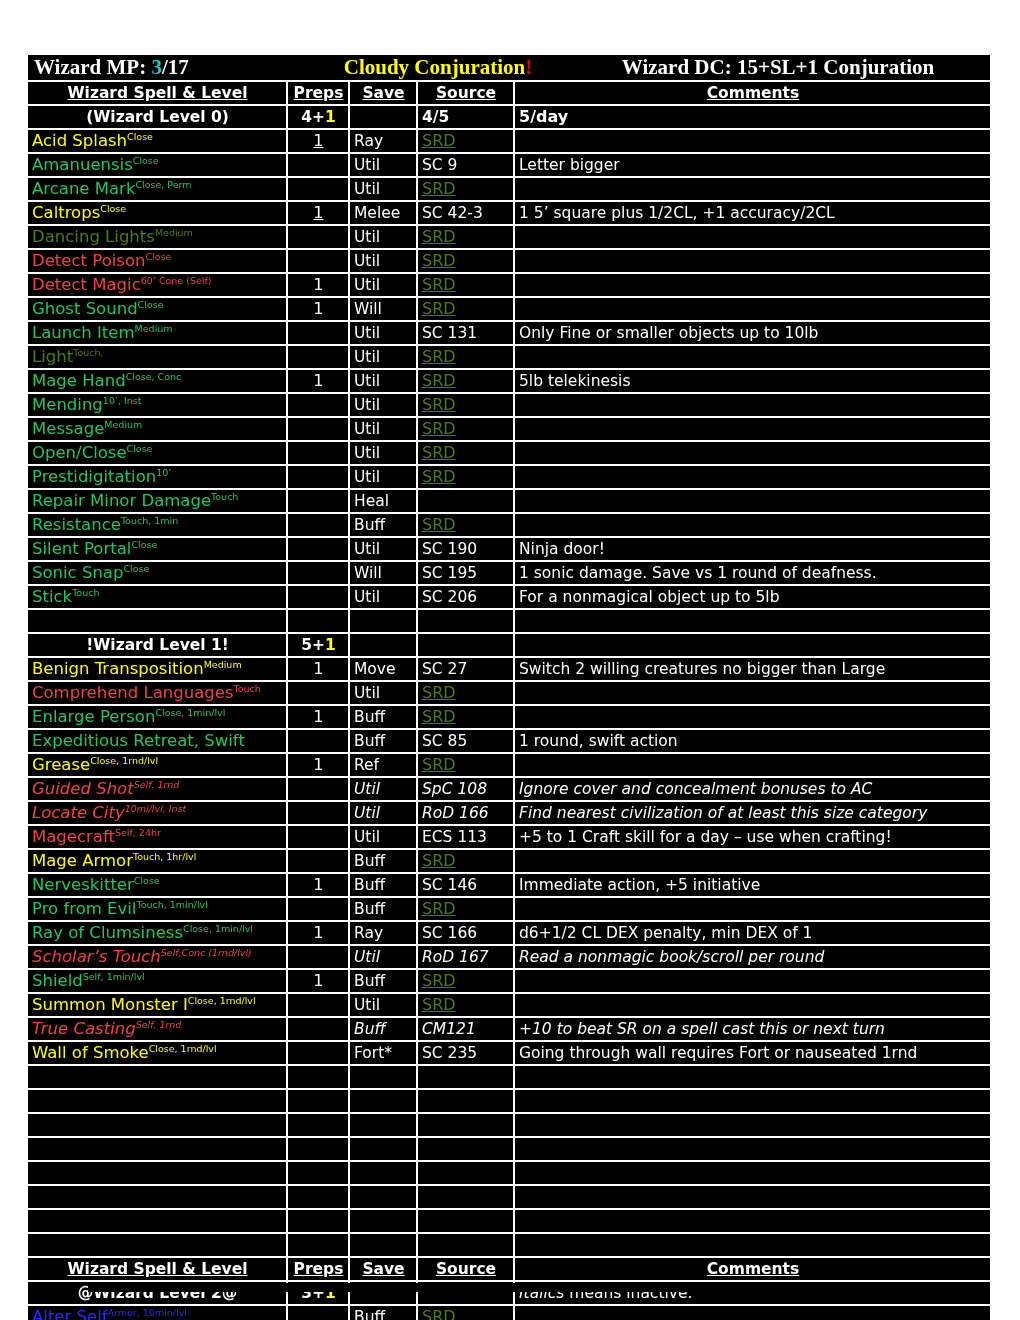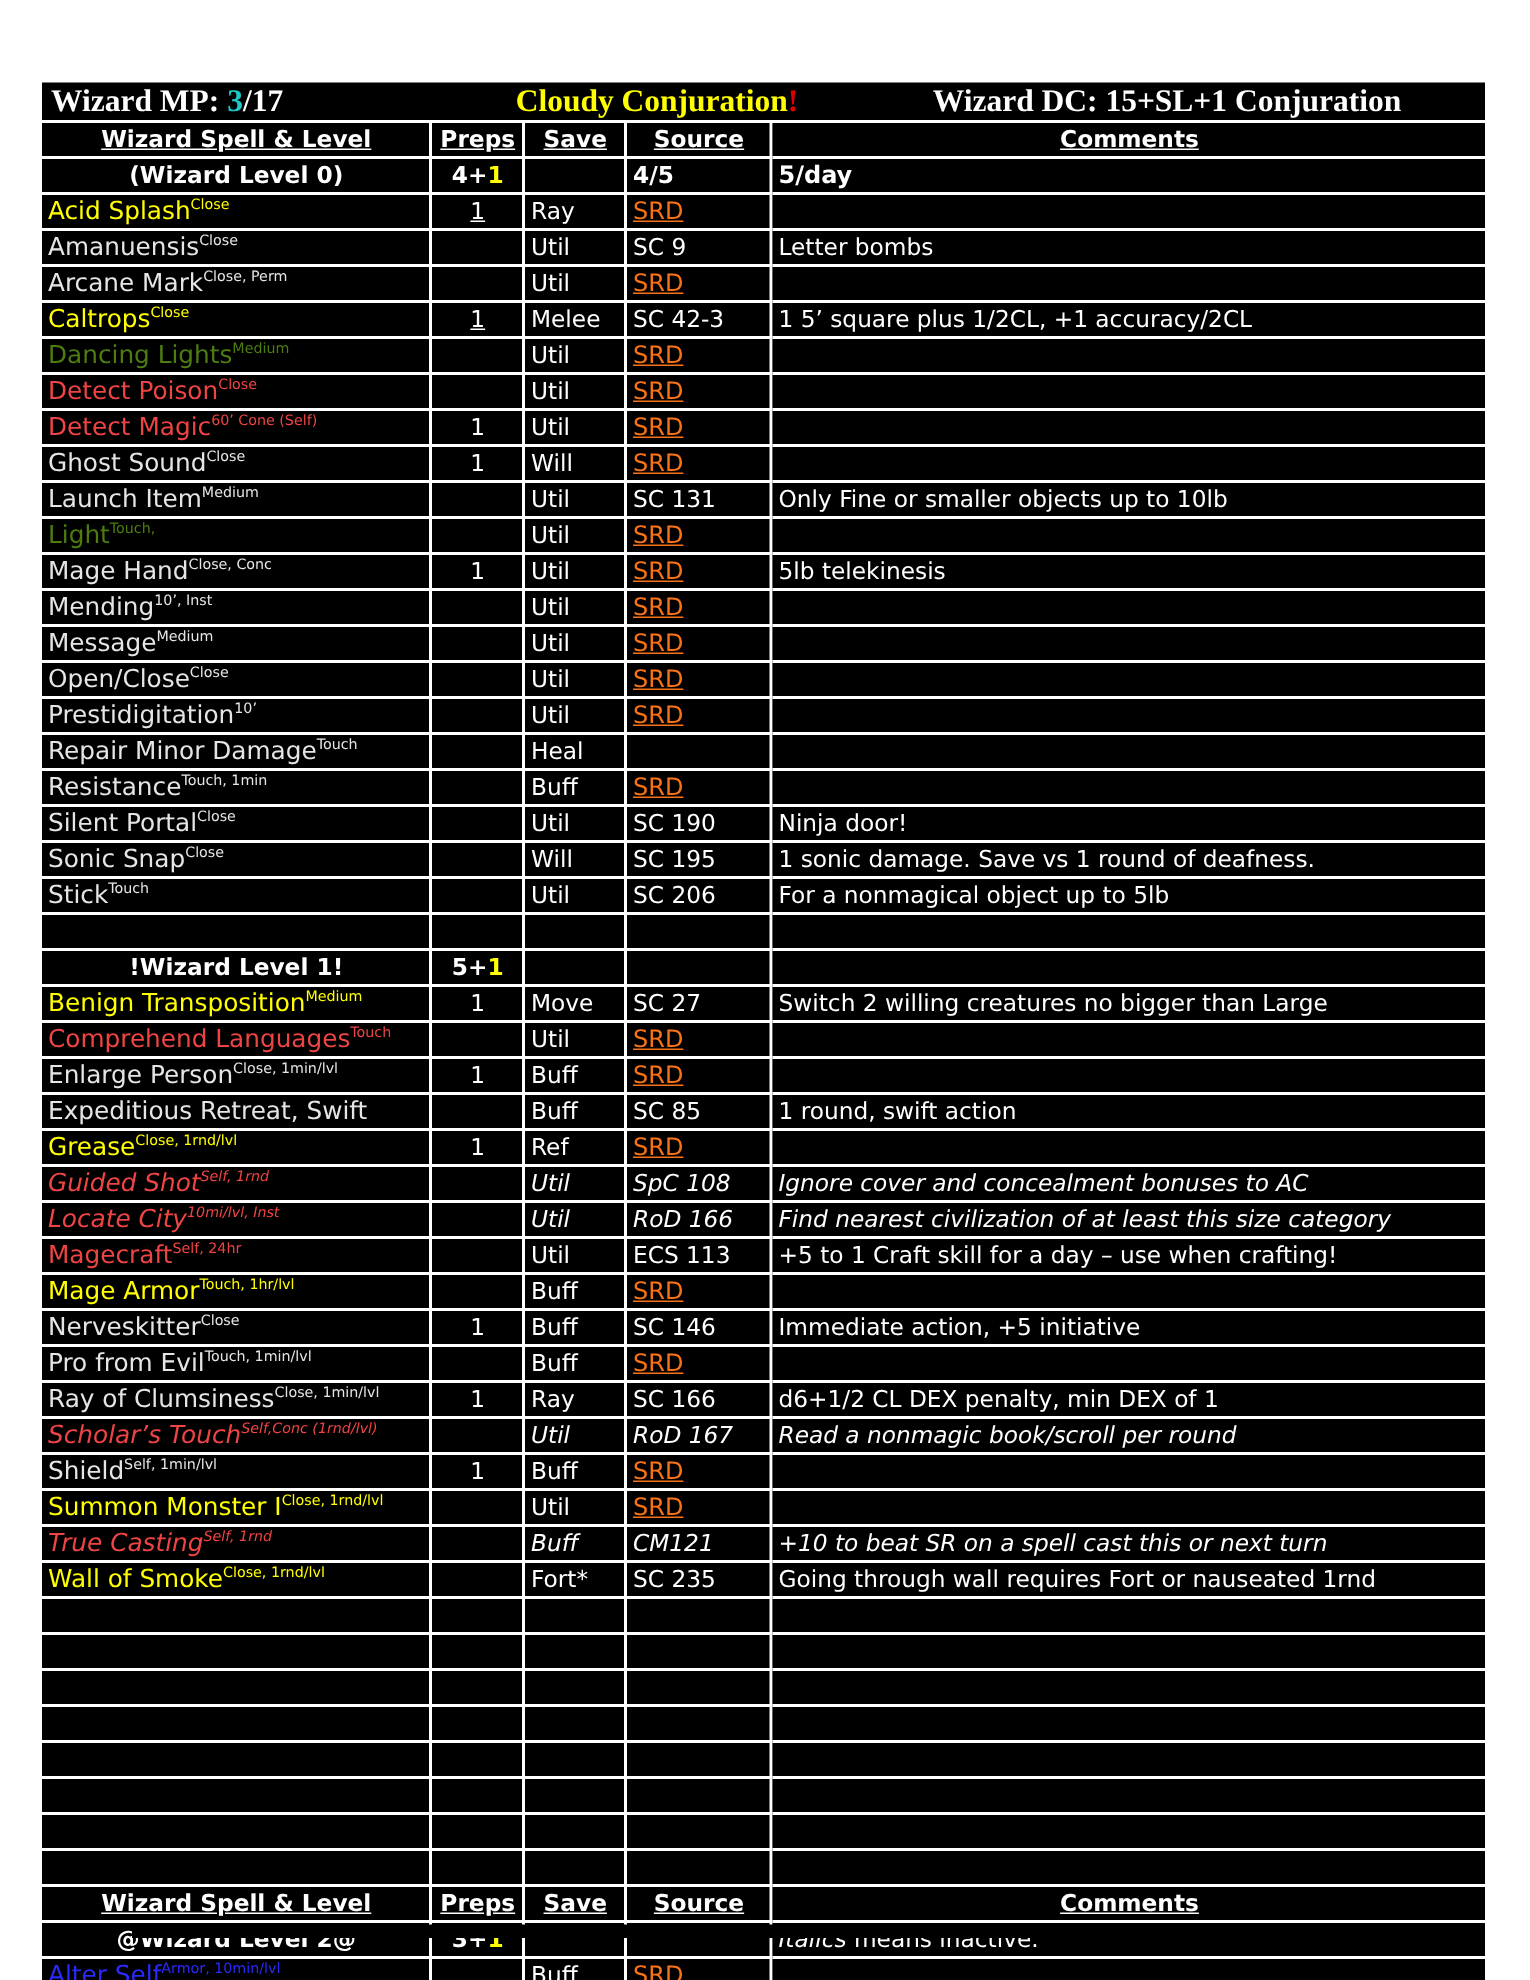--- a/index.html
+++ b/index.html
@@ -94,33 +94,33 @@
   .yel1 { color: #ffff00; text-decoration: underline; }
 
   .nm { font-size: 16.5px; }
   .sup {
     font-size: 9.5px;
     vertical-align: super;
     line-height: 0;
   }
 
   
-  .t-white   { color: #e5e5e5; }
+  .t-white   { color: #22c55e; }
   .t-yellow  { color: #ffff00; }
   .t-red     { color: #4d7c0f; }
   .t-violet  { color: #ef4444; }
   .t-blue    { color: #2a2aff; text-decoration: underline; }
   .t-cyan    { color: #4aa8e0; }
   .t-pink    { color: #e89bb5; }
   .t-grey    { color: #8a8a8a; }
   .t-green   { color: #2ad24a; }
   .t-orange  { color: #e05a18; }
   .ital      { font-style: italic; }
 
-  .srd { color: #f97316; text-decoration: underline; font-size: 16px; }
+  .srd { color: #4d7c0f; text-decoration: underline; font-size: 16px; }
 
   .footrule {
     position: absolute;
     left: 88px;
     top: 1283px;
     width: 808px;
     height: 7px;
     background: #000000;
     border-bottom: 2px solid #000000;
   }
@@ -164,21 +164,21 @@
           <td class="ctr yel1">1</td>
           <td class="t-cyan">Ray</td>
           <td><span class="srd">SRD</span></td>
           <td class="last"></td>
         </tr>
         <tr>
           <td><span class="nm t-white">Amanuensis<span class="sup">Close</span></span></td>
           <td class="ctr"></td>
           <td class="t-violet">Util</td>
           <td><span class="">SC 9</span></td>
-          <td class="last">Letter bombs</td>
+          <td class="last">Letter bigger</td>
         </tr>
         <tr>
           <td><span class="nm t-white">Arcane Mark<span class="sup">Close, Perm</span></span></td>
           <td class="ctr"></td>
           <td class="t-violet">Util</td>
           <td><span class="srd">SRD</span></td>
           <td class="last"></td>
         </tr>
         <tr>
           <td><span class="nm t-yellow">Caltrops<span class="sup">Close</span></span></td>

